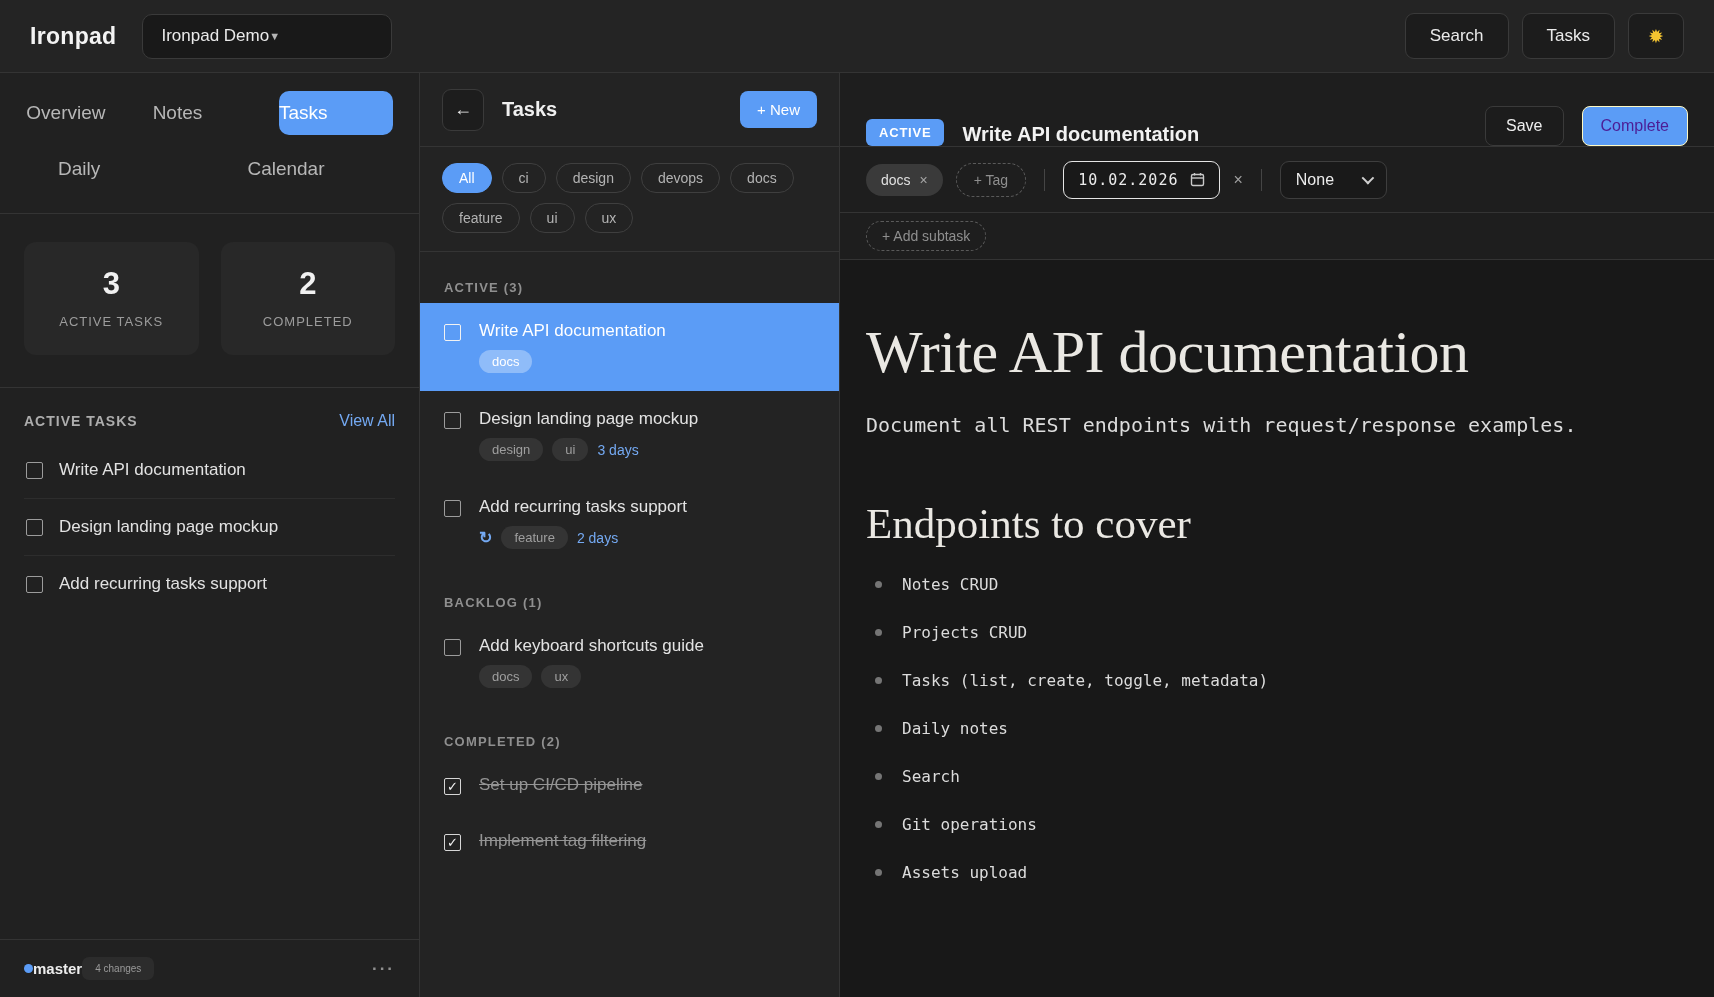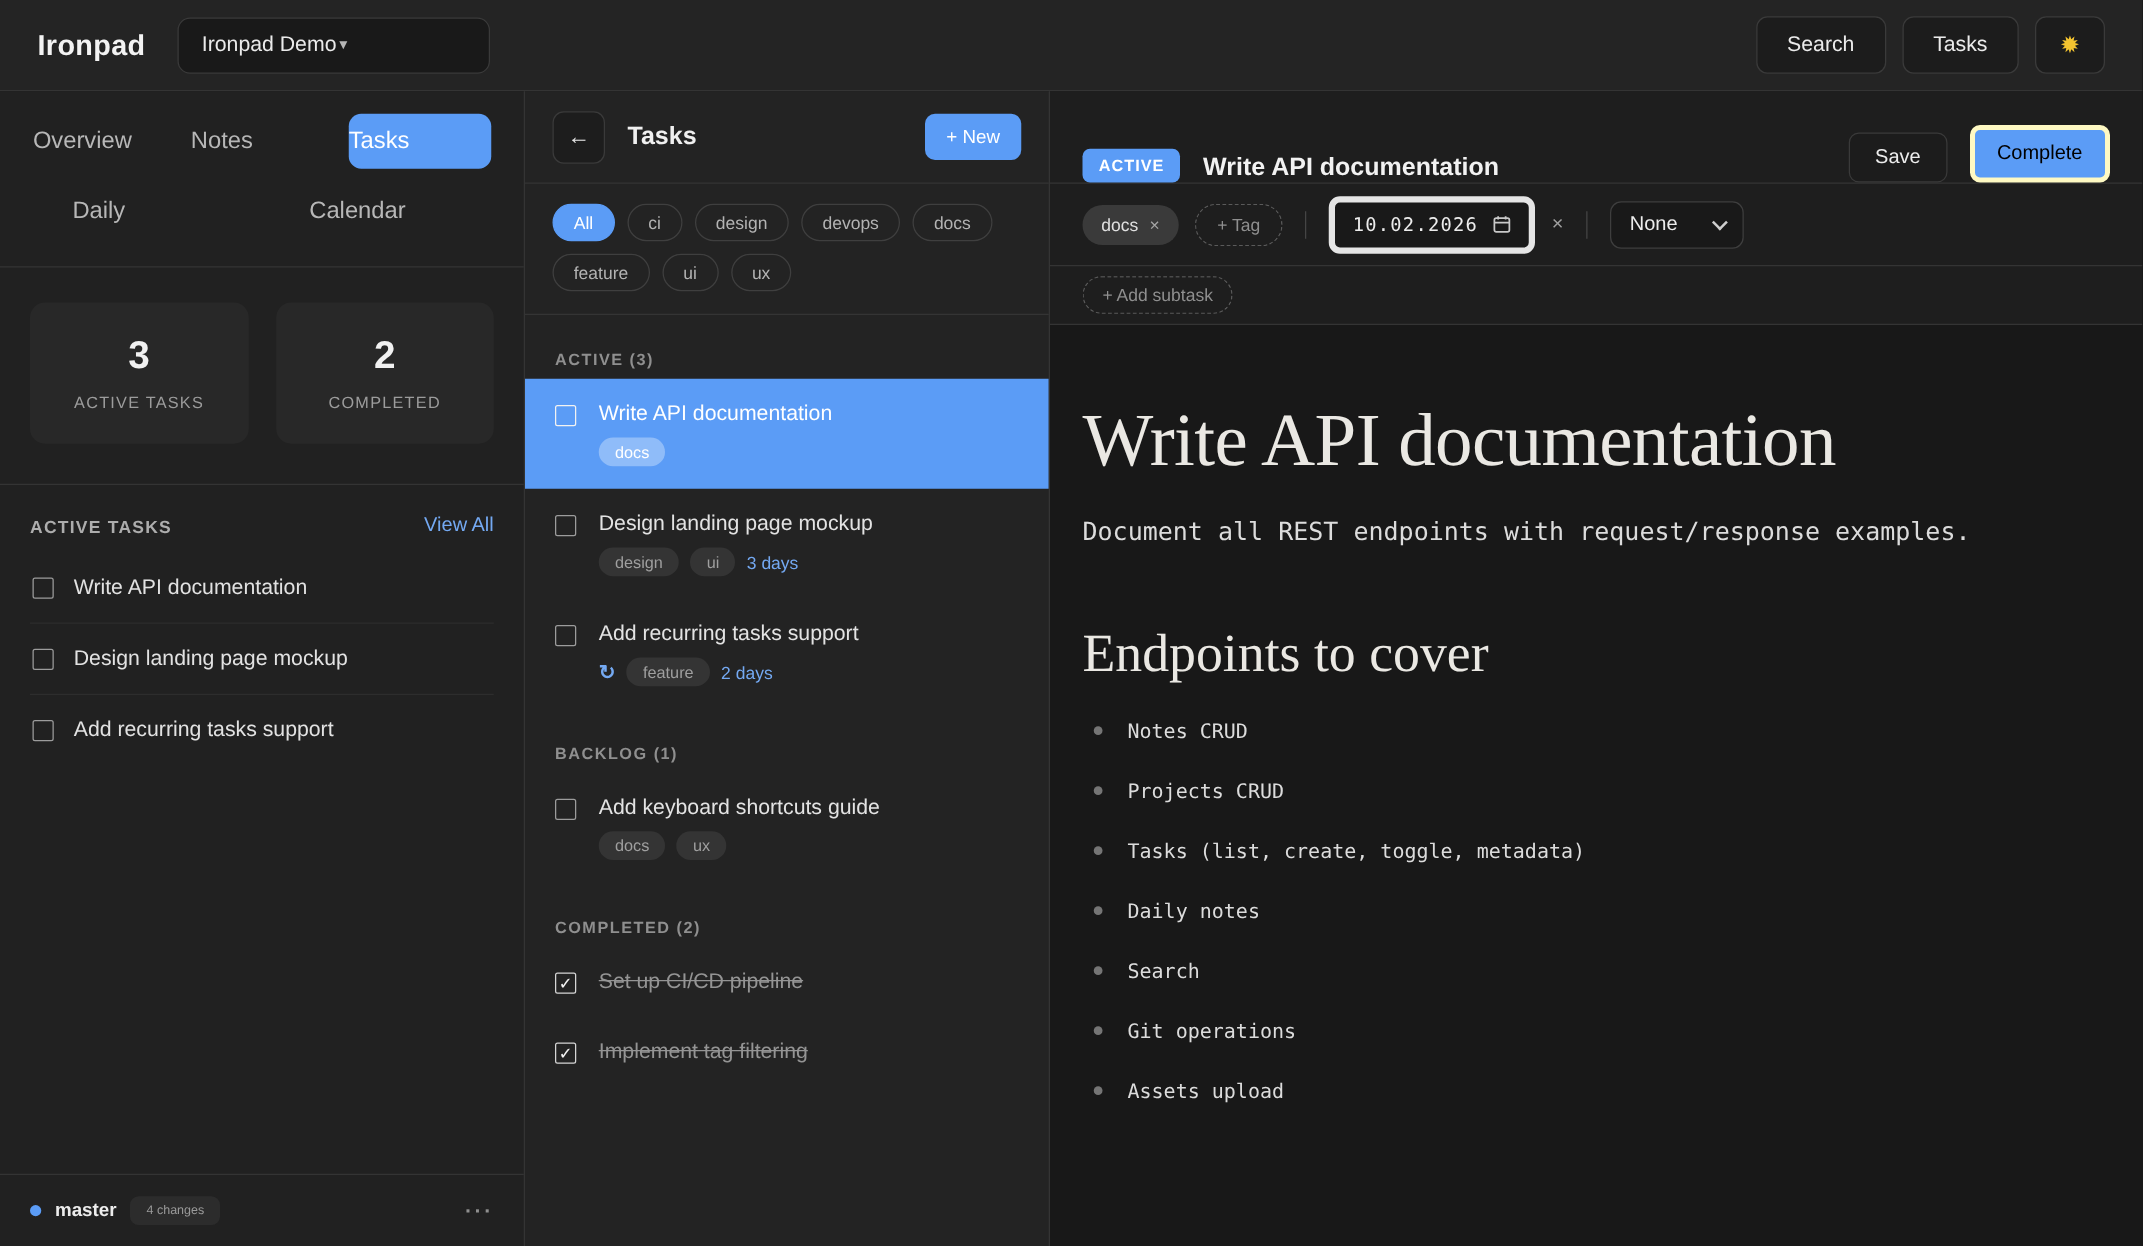--- a/index.html
+++ b/index.html
@@ -51,21 +51,21 @@
   .stat-value { font-size:31px; font-weight:bold; color:#f1f1f1; }
   .stat-label { margin-top:12px; font-size:13px; color:#9c9c9c; letter-spacing:1px; }
   .sb-tasks { padding:24px 24px 0; }
   .sb-tasks-head { display:flex; align-items:center; justify-content:space-between; margin-bottom:12px; }
   .sb-tasks-title { font-size:14px; font-weight:bold; color:#adadad; letter-spacing:1px; }
   .view-all { font-size:16px; color:#74a9f2; cursor:pointer; }
   .sb-row { display:flex; align-items:center; gap:16px; padding:18px 2px; font-size:17px; color:#e2e2e2; }
   .sb-row:not(:last-child) { border-bottom:1px solid #2d2d2d; }
   .sb-footer {
     margin-top:auto; border-top:1px solid #343434; padding:17px 24px;
-    display:flex; align-items:center; gap:11px;
+    display:flex; align-items:center; 
   }
   .branch-dot { width:9px; height:9px; border-radius:50%; background:#5b9cf6; }
   .branch-name { font-size:15px; font-weight:bold; color:#ededed; }
   .changes-badge { background:#2c2c2c; border-radius:7px; padding:6px 13px; font-size:10px; color:#9a9a9a; }
   .menu-dots { margin-left:auto; color:#8f8f8f; font-size:17px; letter-spacing:2px; font-weight:bold; }
 
   
   .checkbox {
     width:17px; height:17px; flex:0 0 17px; border:1.5px solid #9c9c9c; border-radius:2px;
     display:inline-flex; align-items:center; justify-content:center;
@@ -111,28 +111,28 @@
   .detail-header { height:74px; flex:0 0 74px; border-bottom:1px solid #343434; display:flex; align-items:flex-end; gap:18px; padding:0 26px; }
   .badge {
     background:#5b9cf6; color:#fff; font-weight:bold; font-size:13px; letter-spacing:.8px;
     border-radius:6px; padding:6px 13px;
   }
   .detail-title { font-size:20px; font-weight:600; color:#f2f2f2; }
   .save-btn {
     margin-left:auto; background:#1c1c1c; border:1px solid #3a3a3a; border-radius:8px;
     padding:10px 20px; color:#ededed; font-size:16px; font-family:inherit;
   }
-  .complete-btn { background:#5b9cf6; border:4px solid #fef9c3; border-radius:8px; padding:10px 18px; color:#000000; font-size:16px; font-family:inherit; }
+  .complete-btn { background:#5b9cf6; border:1px solid #fef9c3; border-radius:8px; padding:10px 18px; color:#4c1d95; font-size:16px; font-family:inherit; }
   .meta-row { height:66px; flex:0 0 66px; border-bottom:1px solid #343434; display:flex; align-items:center; gap:13px; padding:0 26px; }
   .tag-chip { background:#3a3a3a; border-radius:999px; padding:8px 15px; font-size:14px; color:#e0e0e0; display:flex; align-items:center; gap:9px; }
   .chip-x { color:#a5a5a5; font-size:14px; }
   .dashed-chip { border:1px dashed #5a5a5a; border-radius:999px; padding:8px 17px; font-size:14px; color:#8f8f8f; background:transparent; font-family:inherit; }
   .vdiv { width:1px; height:22px; background:#454545; margin:0 5px; }
   .date-field {
-    display:flex; align-items:center; gap:12px; background:#191919; border:5px solid #e5e5e5;
+    display:flex; align-items:center; gap:12px; background:#191919; border:1px solid #e5e5e5;
     border-radius:9px; padding:9px 14px; font-family:"DejaVu Sans Mono", monospace;
     font-size:15px; color:#ececec; letter-spacing:1px;
   }
   .clear-x { color:#a0a0a0; font-size:16px; }
   .select-field {
     display:flex; align-items:center; gap:28px; border:1px solid #3e3e3e; background:#191919;
     border-radius:9px; padding:9px 15px; font-size:16px; color:#ececec;
   }
   .chev { width:9px; height:9px; border-right:2px solid #cfcfcf; border-bottom:2px solid #cfcfcf; transform:rotate(45deg) translateY(-2px); }
   .subtask-row { height:47px; flex:0 0 47px; border-bottom:1px solid #343434; display:flex; align-items:center; padding:0 26px; }

